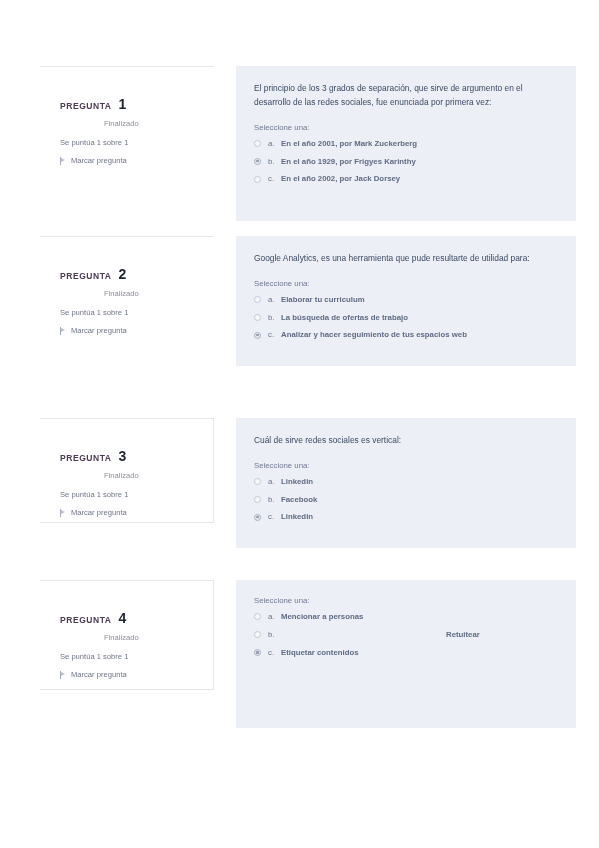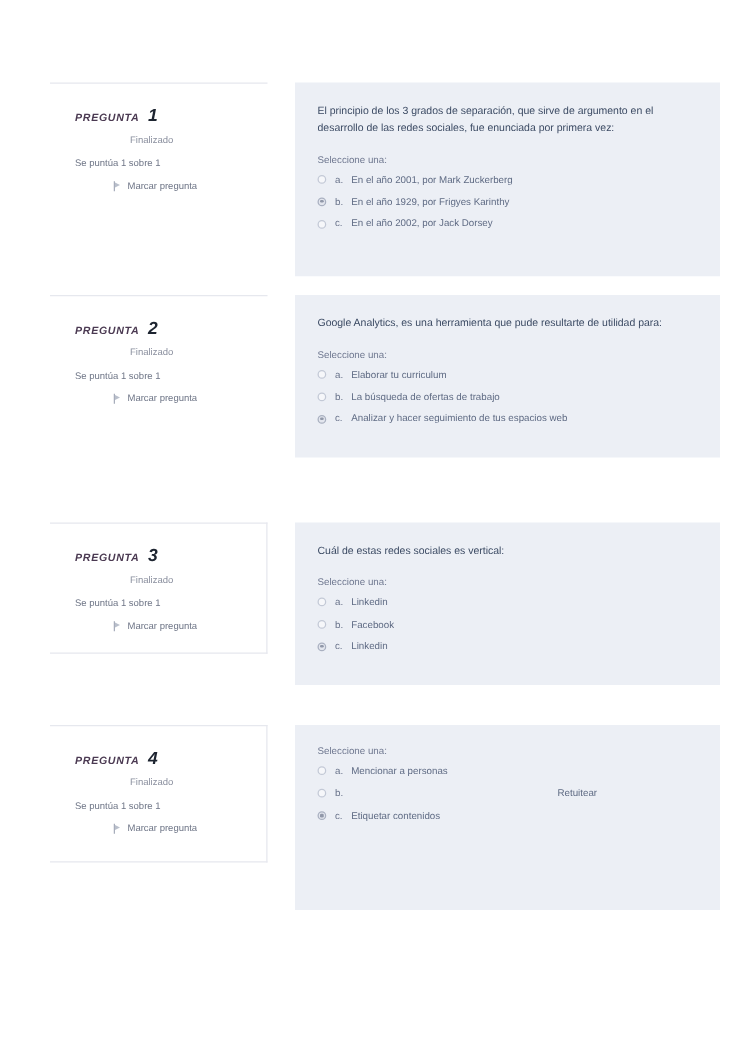--- a/index.html
+++ b/index.html
@@ -46,23 +46,22 @@
   }
   .qinfo.bordered-box {
     border: 1px solid #e6e8ee;
     border-left: none;
   }
 
   .qinfo-head {
     display: flex;
     align-items: baseline;
     gap: 7px;
-    margin: 4px 0 9px 0;
+    margin: 16px 0 9px 0;
     white-space: nowrap;
-    font-style: italic;
   }
   .qinfo-head .qlabel {
     font-size: 8.5px;
     font-weight: bold;
     letter-spacing: 0.55px;
     color: #4b3a52;
   }
   .qinfo-head .qnum {
     font-size: 14px;
     font-weight: bold;
@@ -78,21 +77,20 @@
     white-space: nowrap;
   }
   .qinfo-line.state { color: #8a8f9e; padding-left: 44px; }
   .qinfo-line.grade { color: #6f7687; }
 
   .qinfo-flagrow {
     display: flex;
     align-items: center;
     gap: 4px;
     white-space: nowrap;
-    margin-left: 31px;
   }
   .flag-icon {
     display: inline-block;
     width: 7px;
     height: 8px;
     position: relative;
     flex: 0 0 auto;
   }
   .flag-icon::before {
     content: "";
@@ -181,20 +179,21 @@
   .opt-letter {
     width: 13px;
     flex: 0 0 auto;
     color: #6a7punkt;
   }
   .opt-letter { color: #68728a; }
 
   .opt-text {
     color: #5f6b84;
     white-space: nowrap;
+    font-weight: bold;
   }
   .opt-text.indented {
     margin-left: 165px;
   }
 </style>
 </head>
 <body>
 
 <div id="quiz-root">
 
@@ -274,21 +273,21 @@
         <span class="qnum">3</span>
       </div>
       <div class="qinfo-line state">Finalizado</div>
       <div class="qinfo-line grade">Se puntúa 1 sobre 1</div>
       <div class="qinfo-flagrow">
         <span class="flag-icon"></span>
         <span class="flag-label">Marcar pregunta</span>
       </div>
     </div>
     <div class="qpanel" style="height:130px;">
-      <p class="qtext">Cuál de estas redes sociales es vertical:</p>
+      <p class="qtext">Cuál de sirve redes sociales es vertical:</p>
       <p class="qprompt">Seleccione una:</p>
       <div class="option-row">
         <span class="radio"></span>
         <span class="opt-letter">a.</span>
         <span class="opt-text">Linkedin</span>
       </div>
       <div class="option-row">
         <span class="radio"></span>
         <span class="opt-letter">b.</span>
         <span class="opt-text">Facebook</span>

